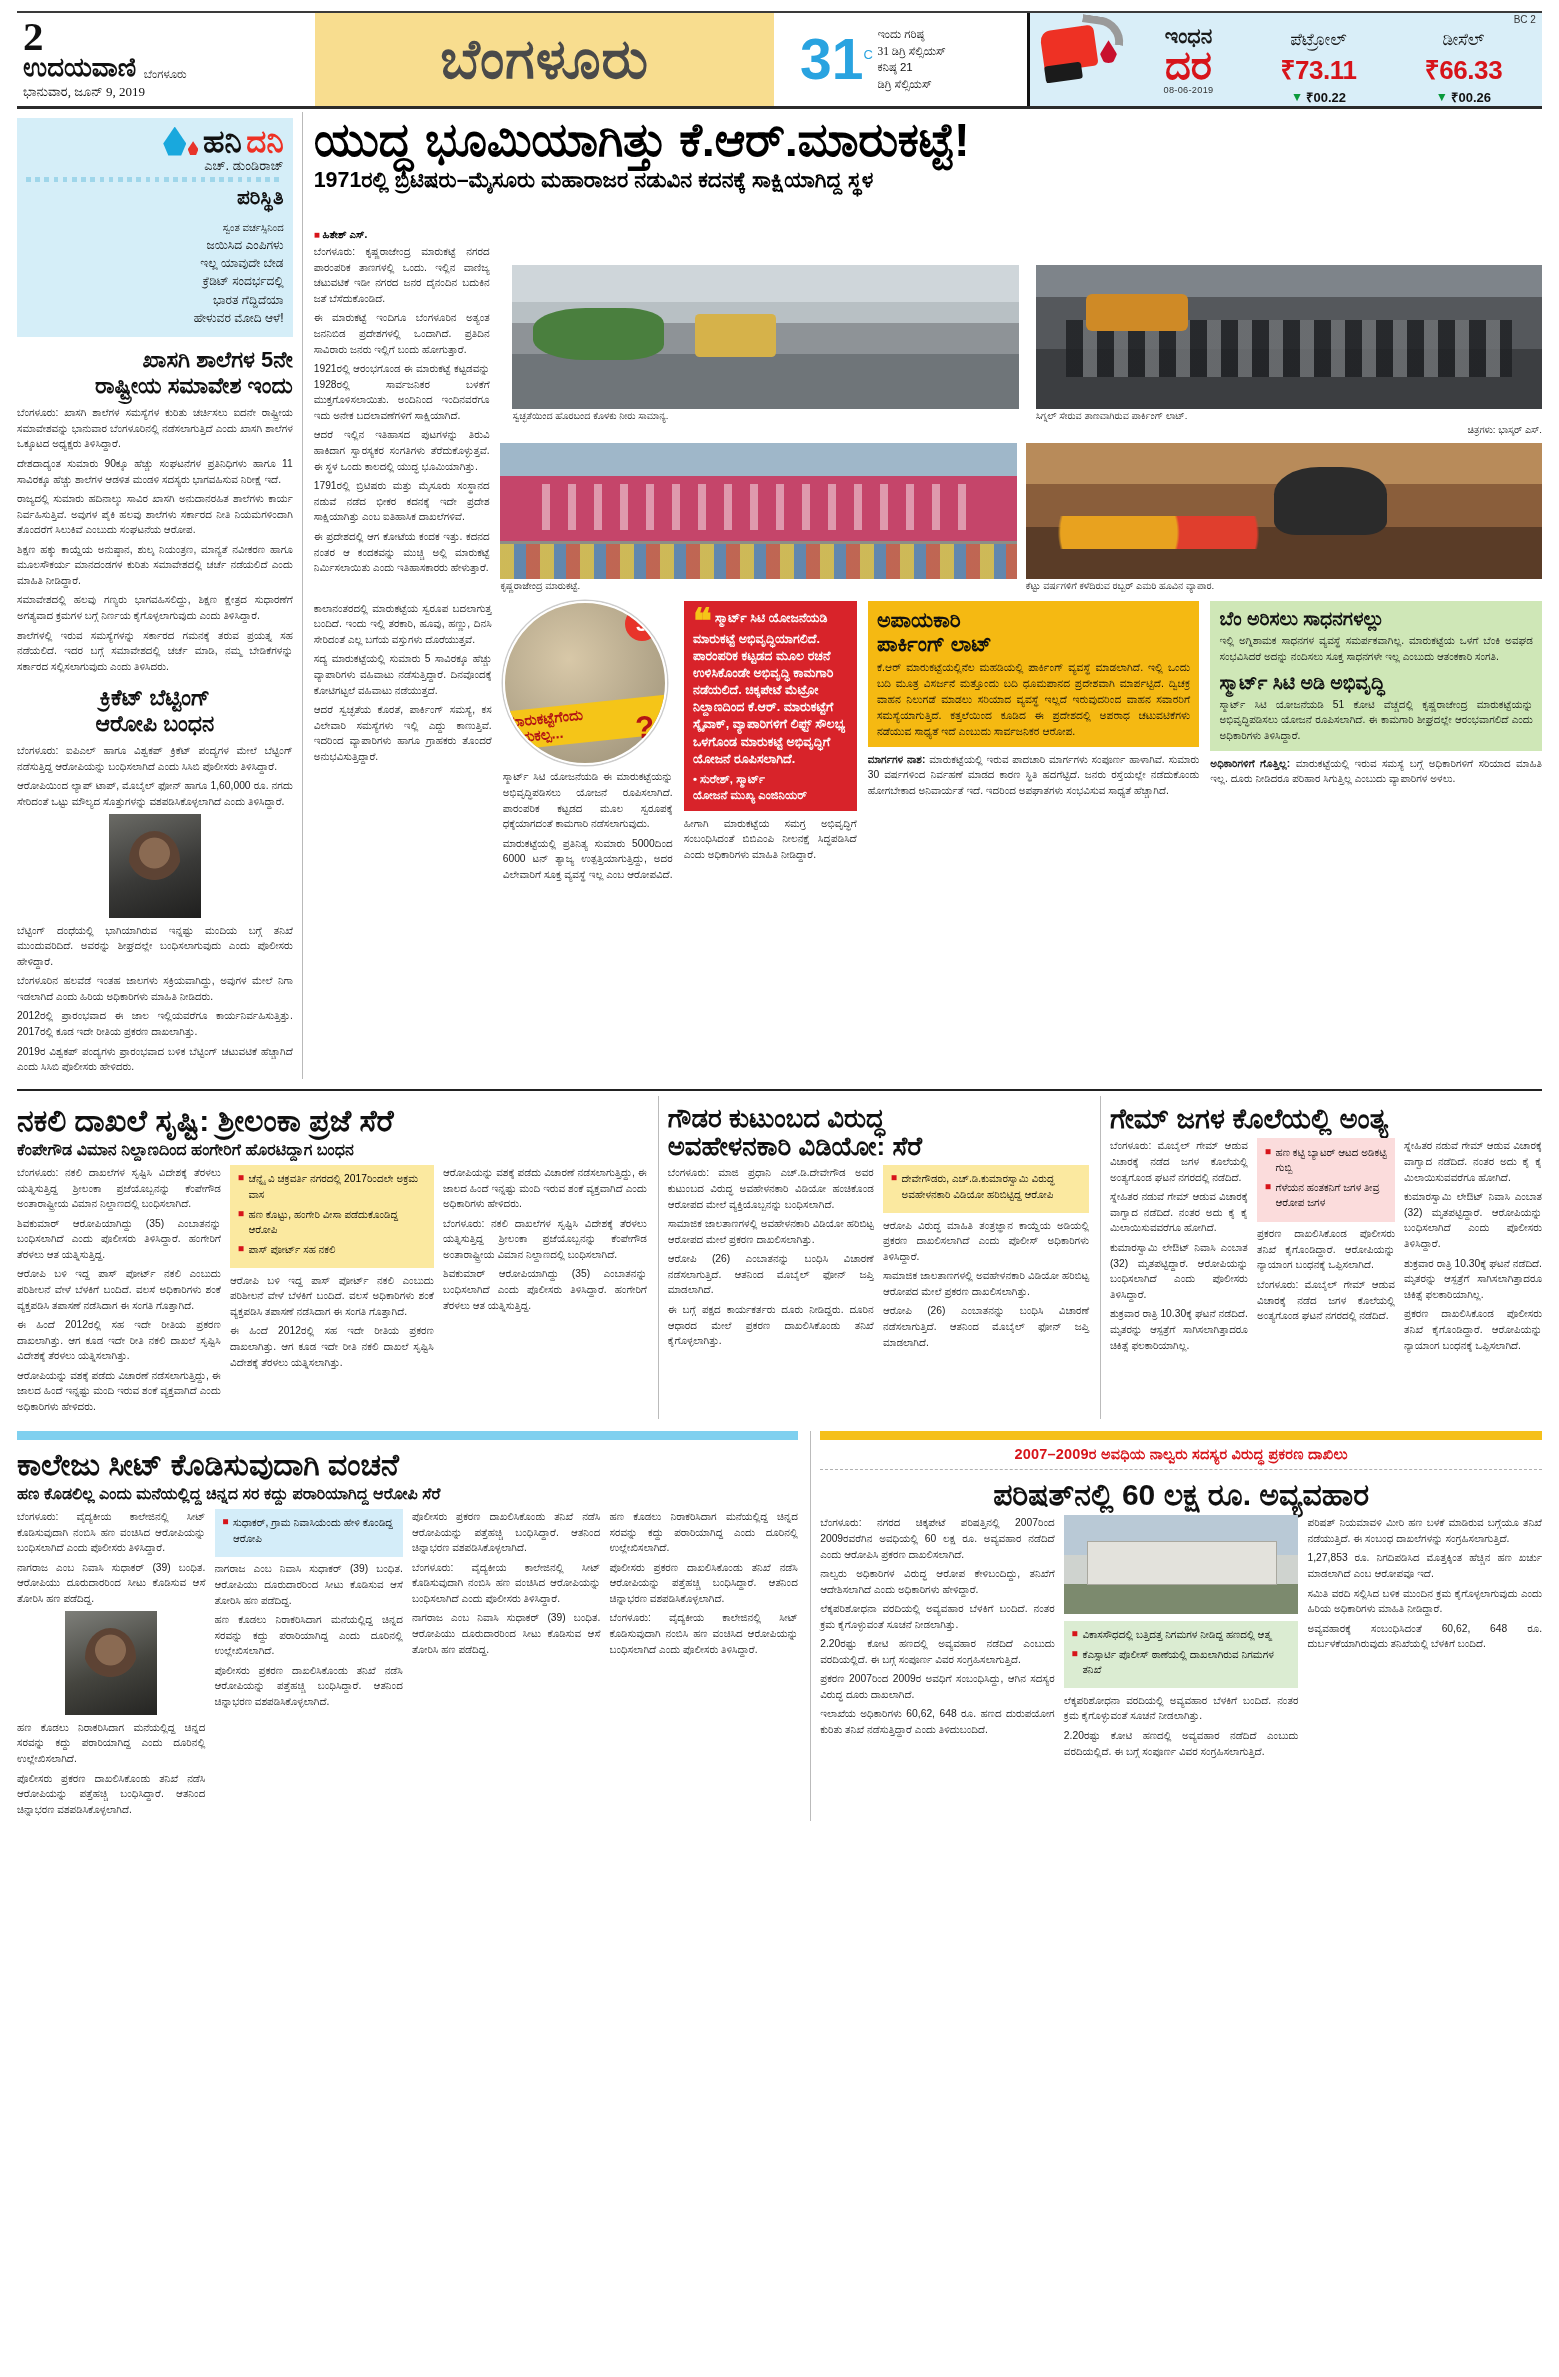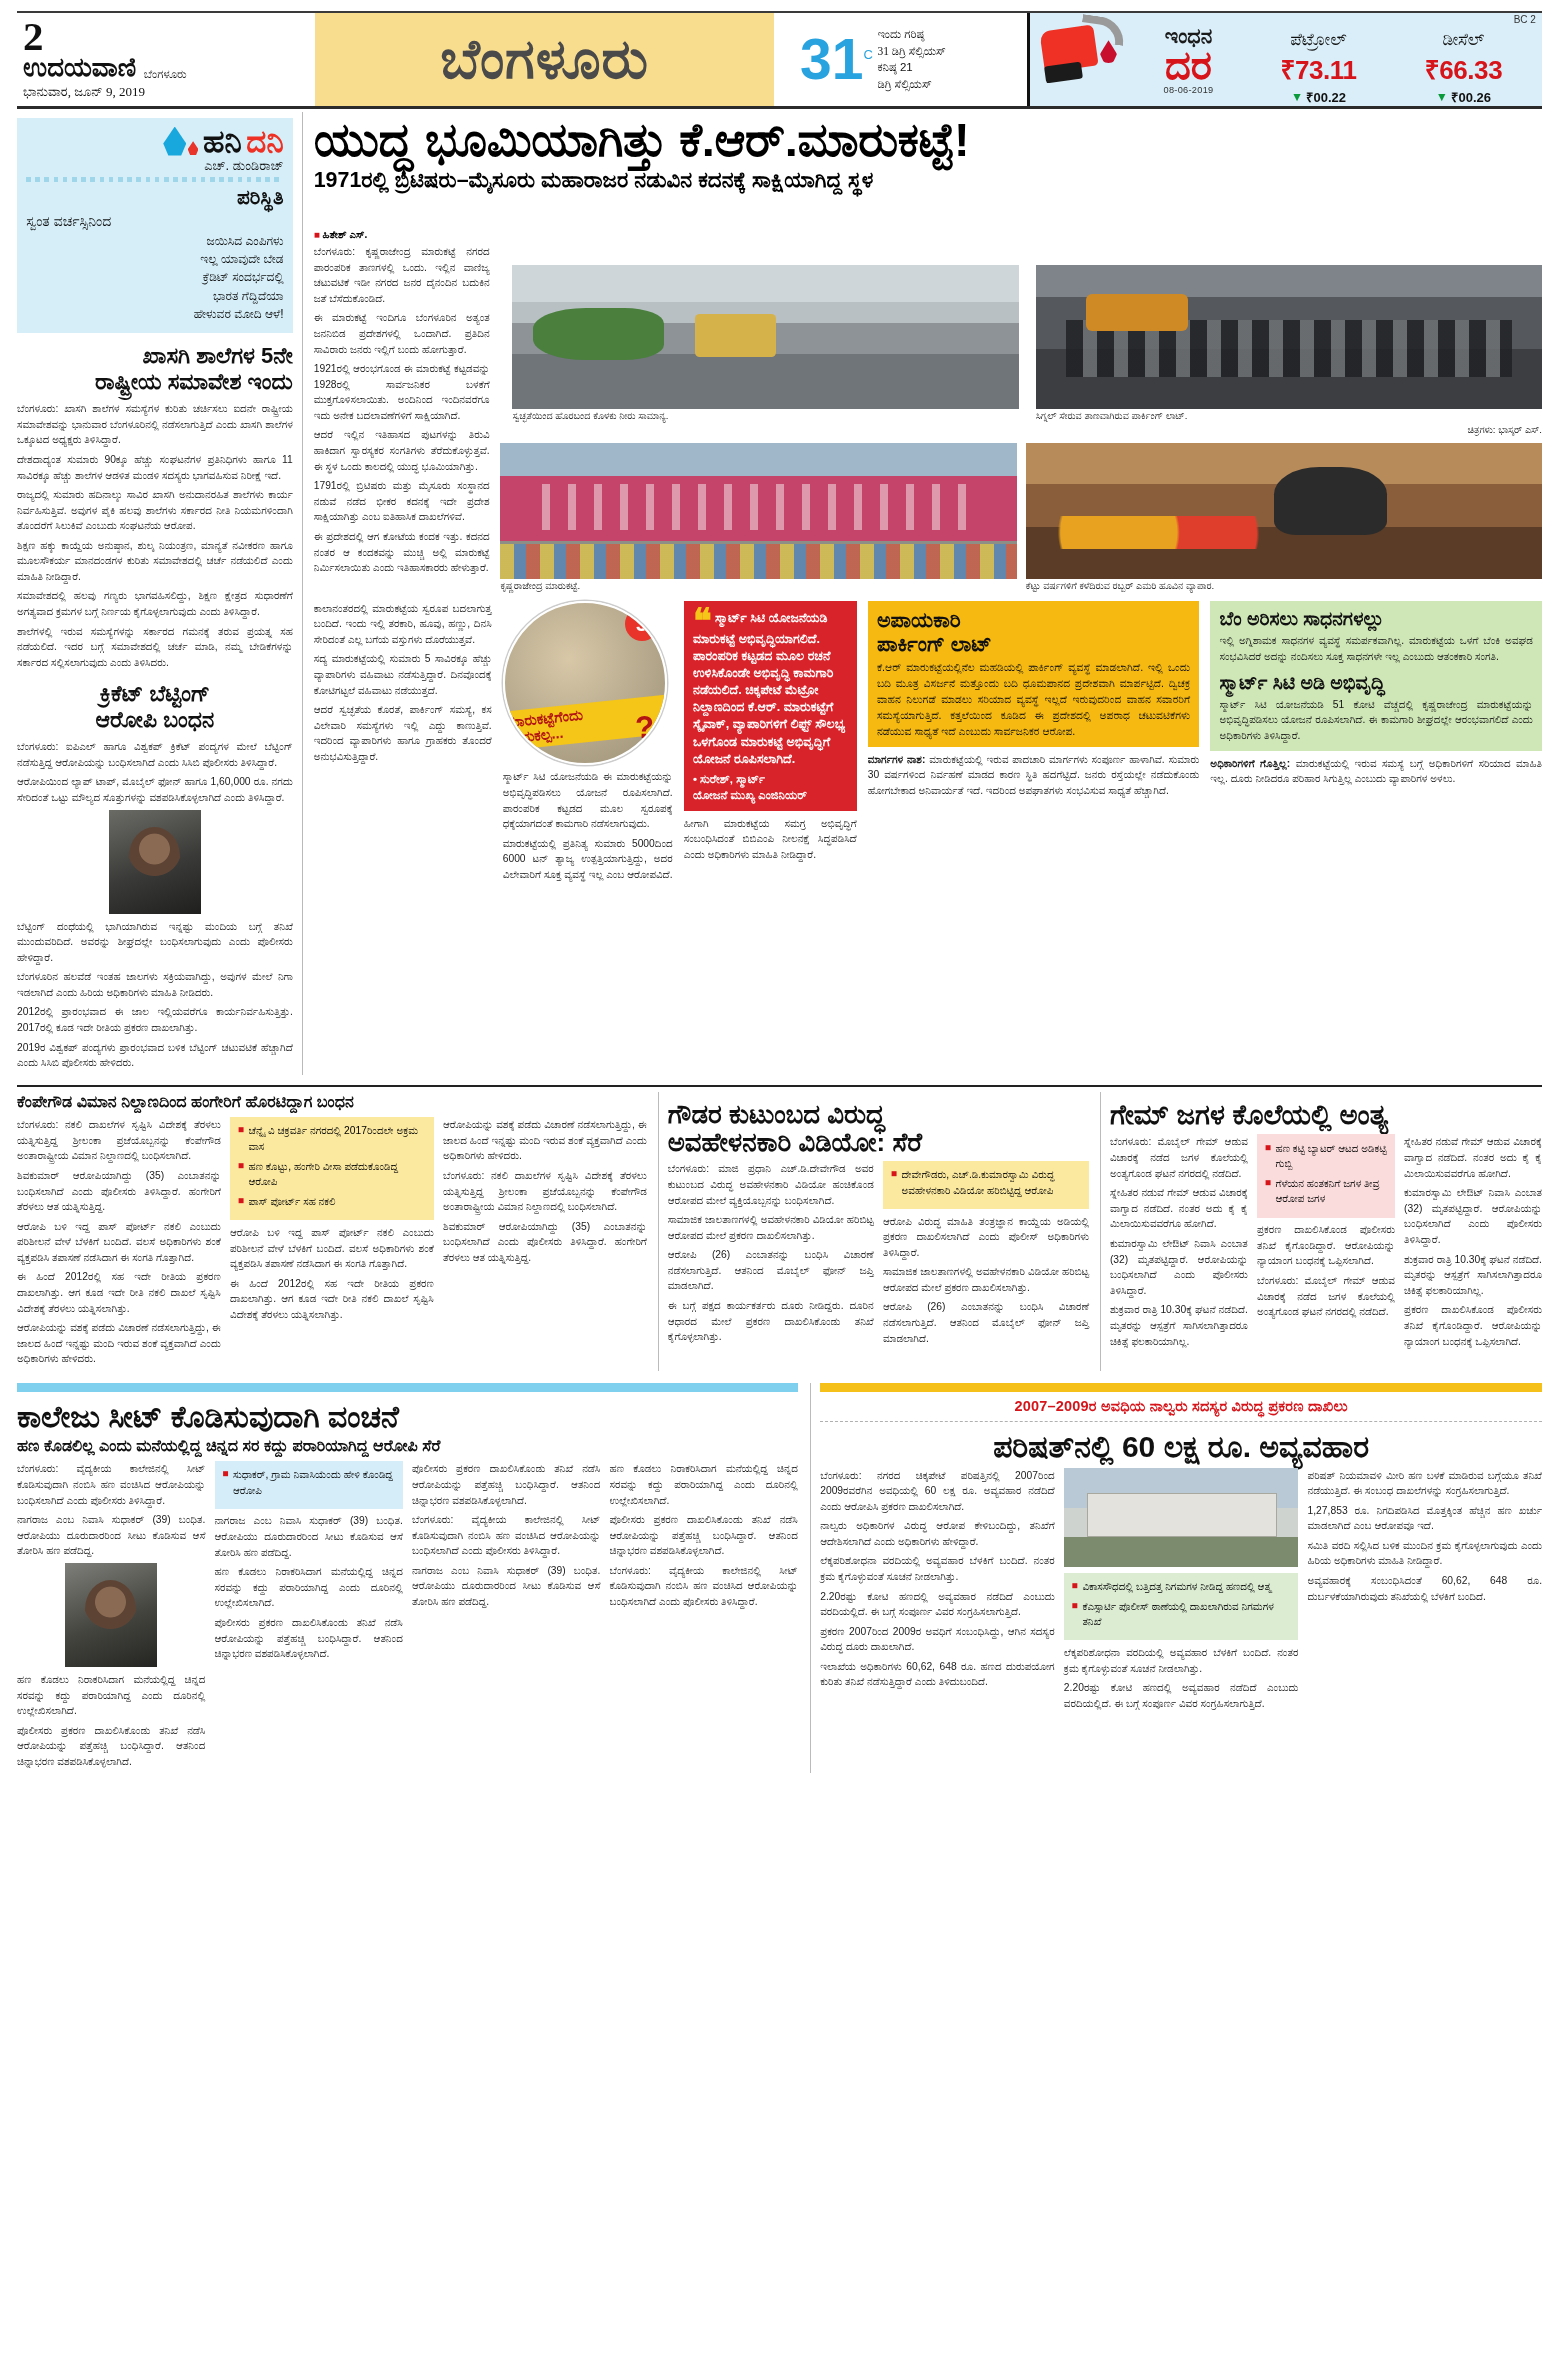--- a/index.html
+++ b/index.html
@@ -205,21 +205,21 @@
   .hd-word1 { font-size: 31px; font-weight: bold; color: #111; line-height: 1; }
   .hd-word2 { font-size: 31px; font-weight: bold; color: #ee3124; line-height: 1; }
   .hd-byline {
     text-align: right; font-size: 13px; color: #111; margin-top: 1.5px;
   }
   .hd-wave {
     height: 4.6px; margin: 3.1px 0 4.6px 0;
     background: repeating-linear-gradient(90deg, #9fd6ea 0 4.6px, transparent 4.6px 9.2px);
   }
   .hd-sub { text-align: right; font-size: 20px; font-weight: bold; color: #111; }
-  .hd-src { text-align: left; font-size: 14px; color: #111; margin-top: 4px; }
+  .hd-src { text-align: right; font-size: 10px; color: #111; margin-top: 13px; }
   .hd-lines { text-align: right; font-size: 12.2px; line-height: 1.5; color: #111; margin-top: 1.5px; }
 
   .lhead {
     font-size: 22px; font-weight: bold; color: #111;
     line-height: 1.18; text-align: right; margin: 10.7px 0 6.1px 0;
   }
   .lhead-ctr { text-align: center; }
 
   .colbody {
     font-size: 10.3px;
@@ -649,20 +649,21 @@
         </div>
       </div>
     </div>
   </div>
 
   <div class="sec-rule"></div>
 
   <div class="cols3" style="margin-top:4.6px; gap:0;">
 
     <div style="flex:0 0 42%; padding-right:10.7px;">
+      <div class="sechead">ನಕಲಿ ದಾಖಲೆ ಸೃಷ್ಟಿ: ಶ್ರೀಲಂಕಾ ಪ್ರಜೆ ಸೆರೆ</div>
       <div class="secsub">ಕೆಂಪೇಗೌಡ ವಿಮಾನ ನಿಲ್ದಾಣದಿಂದ ಹಂಗೇರಿಗೆ ಹೊರಟಿದ್ದಾಗ ಬಂಧನ</div>
       <div class="cols3" style="gap:9.2px;">
         <div class="c colbody">
           <p>ಬೆಂಗಳೂರು: ನಕಲಿ ದಾಖಲೆಗಳ ಸೃಷ್ಟಿಸಿ ವಿದೇಶಕ್ಕೆ ತೆರಳಲು ಯತ್ನಿಸುತ್ತಿದ್ದ ಶ್ರೀಲಂಕಾ ಪ್ರಜೆಯೊಬ್ಬನನ್ನು ಕೆಂಪೇಗೌಡ ಅಂತಾರಾಷ್ಟ್ರೀಯ ವಿಮಾನ ನಿಲ್ದಾಣದಲ್ಲಿ ಬಂಧಿಸಲಾಗಿದೆ.</p>
           <p>ಶಿವಕುಮಾರ್ ಆರೋಪಿಯಾಗಿದ್ದು (35) ಎಂಬಾತನನ್ನು ಬಂಧಿಸಲಾಗಿದೆ ಎಂದು ಪೊಲೀಸರು ತಿಳಿಸಿದ್ದಾರೆ. ಹಂಗೇರಿಗೆ ತೆರಳಲು ಆತ ಯತ್ನಿಸುತ್ತಿದ್ದ.</p>
           <p>ಆರೋಪಿ ಬಳಿ ಇದ್ದ ಪಾಸ್ ಪೋರ್ಟ್ ನಕಲಿ ಎಂಬುದು ಪರಿಶೀಲನೆ ವೇಳೆ ಬೆಳಕಿಗೆ ಬಂದಿದೆ. ವಲಸೆ ಅಧಿಕಾರಿಗಳು ಶಂಕೆ ವ್ಯಕ್ತಪಡಿಸಿ ತಪಾಸಣೆ ನಡೆಸಿದಾಗ ಈ ಸಂಗತಿ ಗೊತ್ತಾಗಿದೆ.</p>
           <p>ಈ ಹಿಂದೆ 2012ರಲ್ಲಿ ಸಹ ಇದೇ ರೀತಿಯ ಪ್ರಕರಣ ದಾಖಲಾಗಿತ್ತು. ಆಗ ಕೂಡ ಇದೇ ರೀತಿ ನಕಲಿ ದಾಖಲೆ ಸೃಷ್ಟಿಸಿ ವಿದೇಶಕ್ಕೆ ತೆರಳಲು ಯತ್ನಿಸಲಾಗಿತ್ತು.</p>
           <p>ಆರೋಪಿಯನ್ನು ವಶಕ್ಕೆ ಪಡೆದು ವಿಚಾರಣೆ ನಡೆಸಲಾಗುತ್ತಿದ್ದು, ಈ ಜಾಲದ ಹಿಂದೆ ಇನ್ನಷ್ಟು ಮಂದಿ ಇರುವ ಶಂಕೆ ವ್ಯಕ್ತವಾಗಿದೆ ಎಂದು ಅಧಿಕಾರಿಗಳು ಹೇಳಿದರು.</p>
         </div>
         <div class="c">

